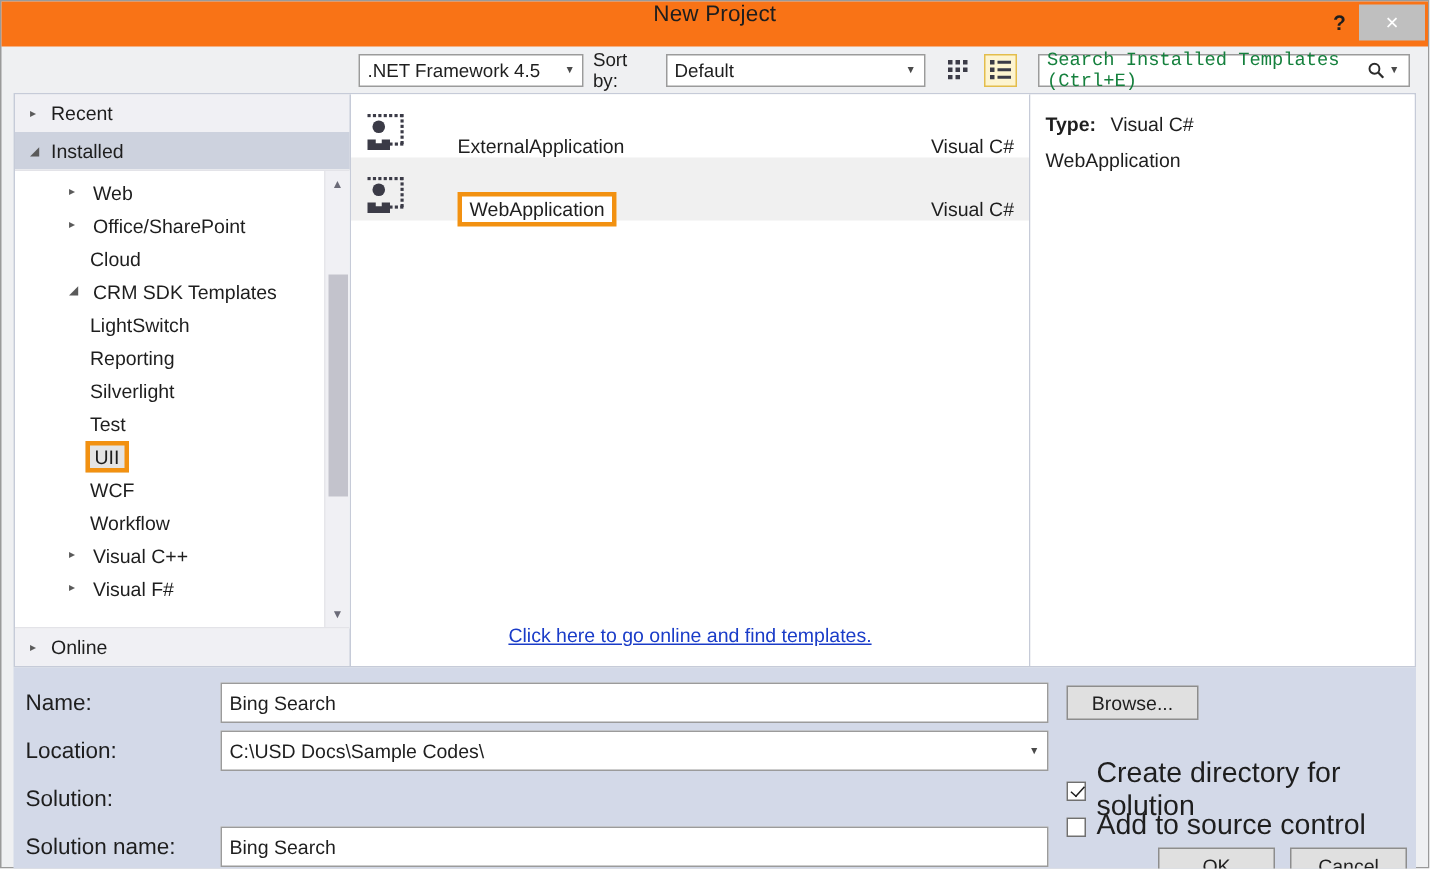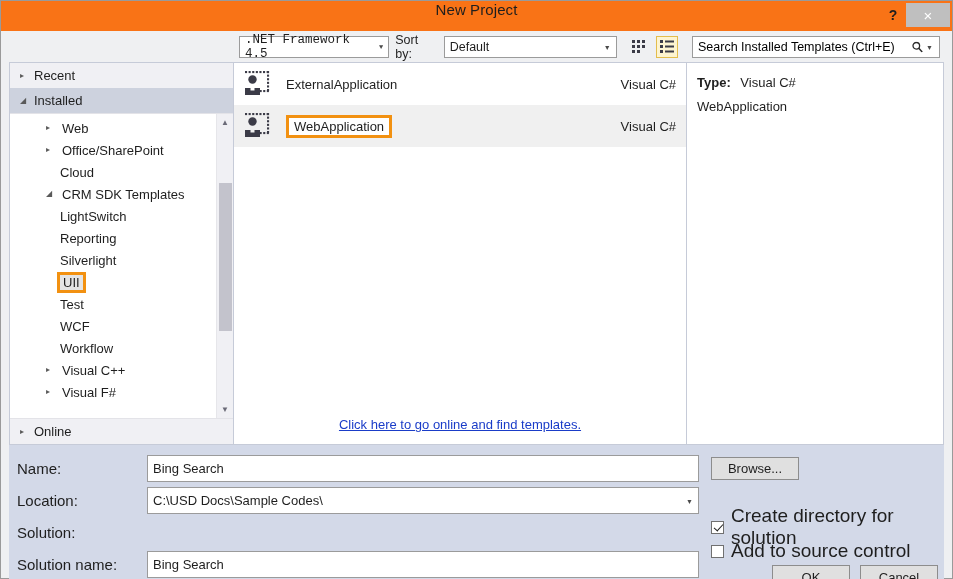--- a/index.html
+++ b/index.html
@@ -141,41 +141,42 @@
     display: flex; align-items: center;
     font-size: 12.5px; color: #1e1e1e;
     padding: 0 20px 0 5px;
     cursor: default;
   }
   .vs-combo .caret {
     position: absolute; right: 5px; top: 50%;
     transform: translateY(-50%);
     font-size: 7px; color: #4a4a4a;
   }
-  #fw-combo { width: 152px; font-family: Liberation Mono, monospace; }
+  #fw-combo { width: 152px; }
   #sort-combo { width: 175px; }
   .toolbar-label { font-size: 12.5px; color: #1e1e1e; }
   .viewbtn {
     width: 22px; height: 22px;
     display: flex; align-items: center; justify-content: center;
     cursor: default;
   }
   .viewbtn.active {
     background: #fdf4d0;
     border: 1px solid #e3bd4c;
   }
   #list-area {
     flex: 1; background: #ffffff; position: relative;
     overflow: hidden;
   }
   .tmpl-row {
     height: 42px;
-    display: flex; align-items: center;
+    display: flex; align-items: flex-end;
     padding: 0 10px 0 8px;
     cursor: default;
+    gap: 19px;
   }
   .tmpl-row.selected { background: #f0f0f0; }
   .tmpl-icon { width: 32px; height: 32px; margin-right: 12px; flex: 0 0 32px; }
   .tmpl-name {
     flex: 1; font-size: 13px; color: #1e1e1e;
   }
   .tmpl-name .hl {
     background: #ffffff;
     border: 3px solid #f29111;
     padding: 1px 5px;
@@ -323,21 +324,21 @@
             <rect x="0" y="10" width="3" height="3" fill="#3b3b47"></rect>
             <rect x="5" y="0.5" width="9" height="2" fill="#3b3b47"></rect>
             <rect x="5" y="5.5" width="9" height="2" fill="#3b3b47"></rect>
             <rect x="5" y="10.5" width="9" height="2" fill="#3b3b47"></rect>
           </svg>
         </div>
         <div style="width:4px"></div>
       </div>
       <div style="width:256px;min-width:256px; padding-left:4px;">
         <div class="vs-combo" style="width:248px;">
-          <span style="color:#000000;">Search Installed Templates (Ctrl+E)</span>
+          <span style="color:#15803d;font-family:Liberation Mono, monospace;">Search Installed Templates (Ctrl+E)</span>
           <span style="position:absolute;right:6px;top:50%;transform:translateY(-50%);display:flex;align-items:center;gap:3px;">
             <svg width="11" height="11" viewBox="0 0 11 11">
               <circle cx="4.3" cy="4.3" r="3.3" fill="none" stroke="#2b2b2b" stroke-width="1.3"></circle>
               <line x1="6.8" y1="6.8" x2="10.2" y2="10.4" stroke="#2b2b2b" stroke-width="1.5"></line>
             </svg>
             <span style="font-size:7px;color:#4a4a4a;">▼</span>
           </span>
         </div>
       </div>
     </div>
@@ -374,24 +375,24 @@
               <div class="tree-item lvl1-noarrow">
                 <span>LightSwitch</span>
               </div>
               <div class="tree-item lvl1-noarrow">
                 <span>Reporting</span>
               </div>
               <div class="tree-item lvl1-noarrow">
                 <span>Silverlight</span>
               </div>
               <div class="tree-item lvl1-noarrow">
+                <span>Test</span>
+              </div>
+              <div class="tree-item lvl1-noarrow">
                 <span class="sel-box">UII</span>
-              </div>
-              <div class="tree-item lvl1-noarrow">
-                <span>Test</span>
               </div>
               <div class="tree-item lvl1-noarrow">
                 <span>WCF</span>
               </div>
               <div class="tree-item lvl1-noarrow">
                 <span>Workflow</span>
               </div>
               <div class="tree-item lvl1">
                 <span class="tri">▸</span>
                 <span>Visual C++</span>

